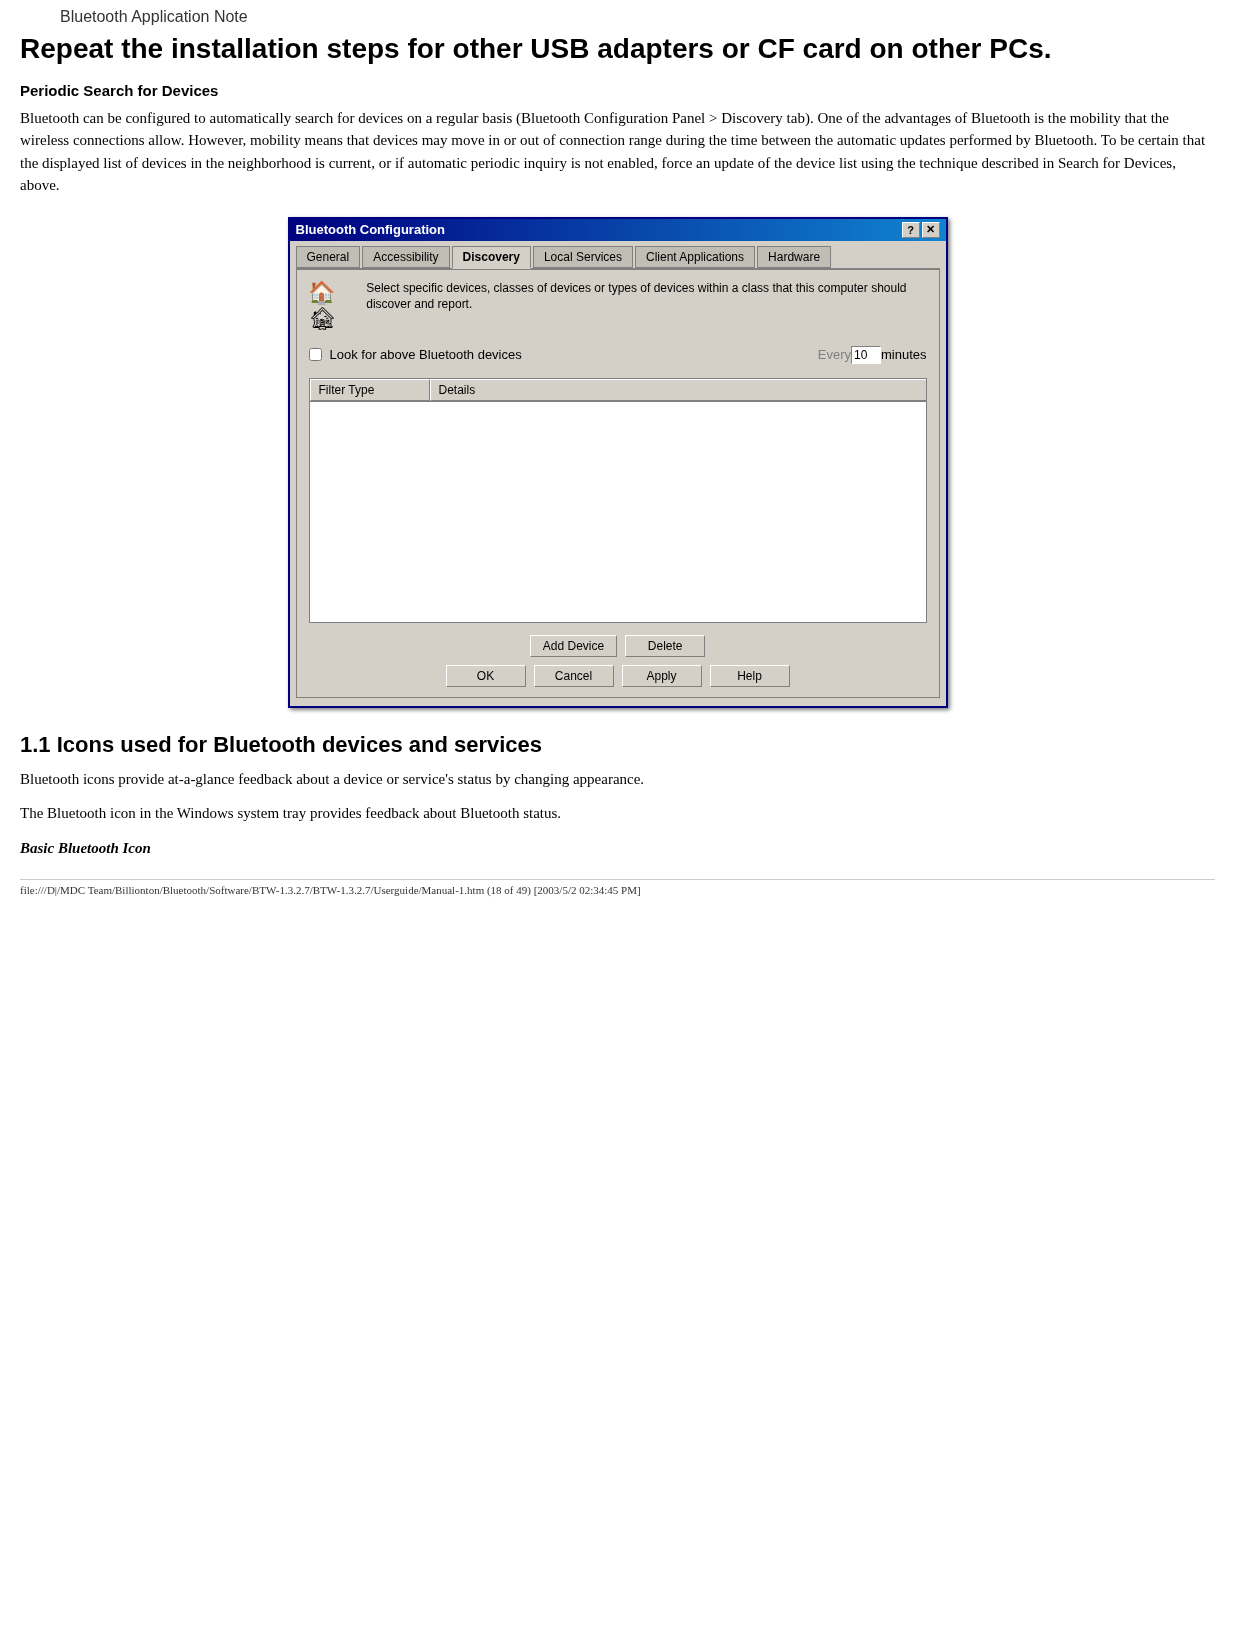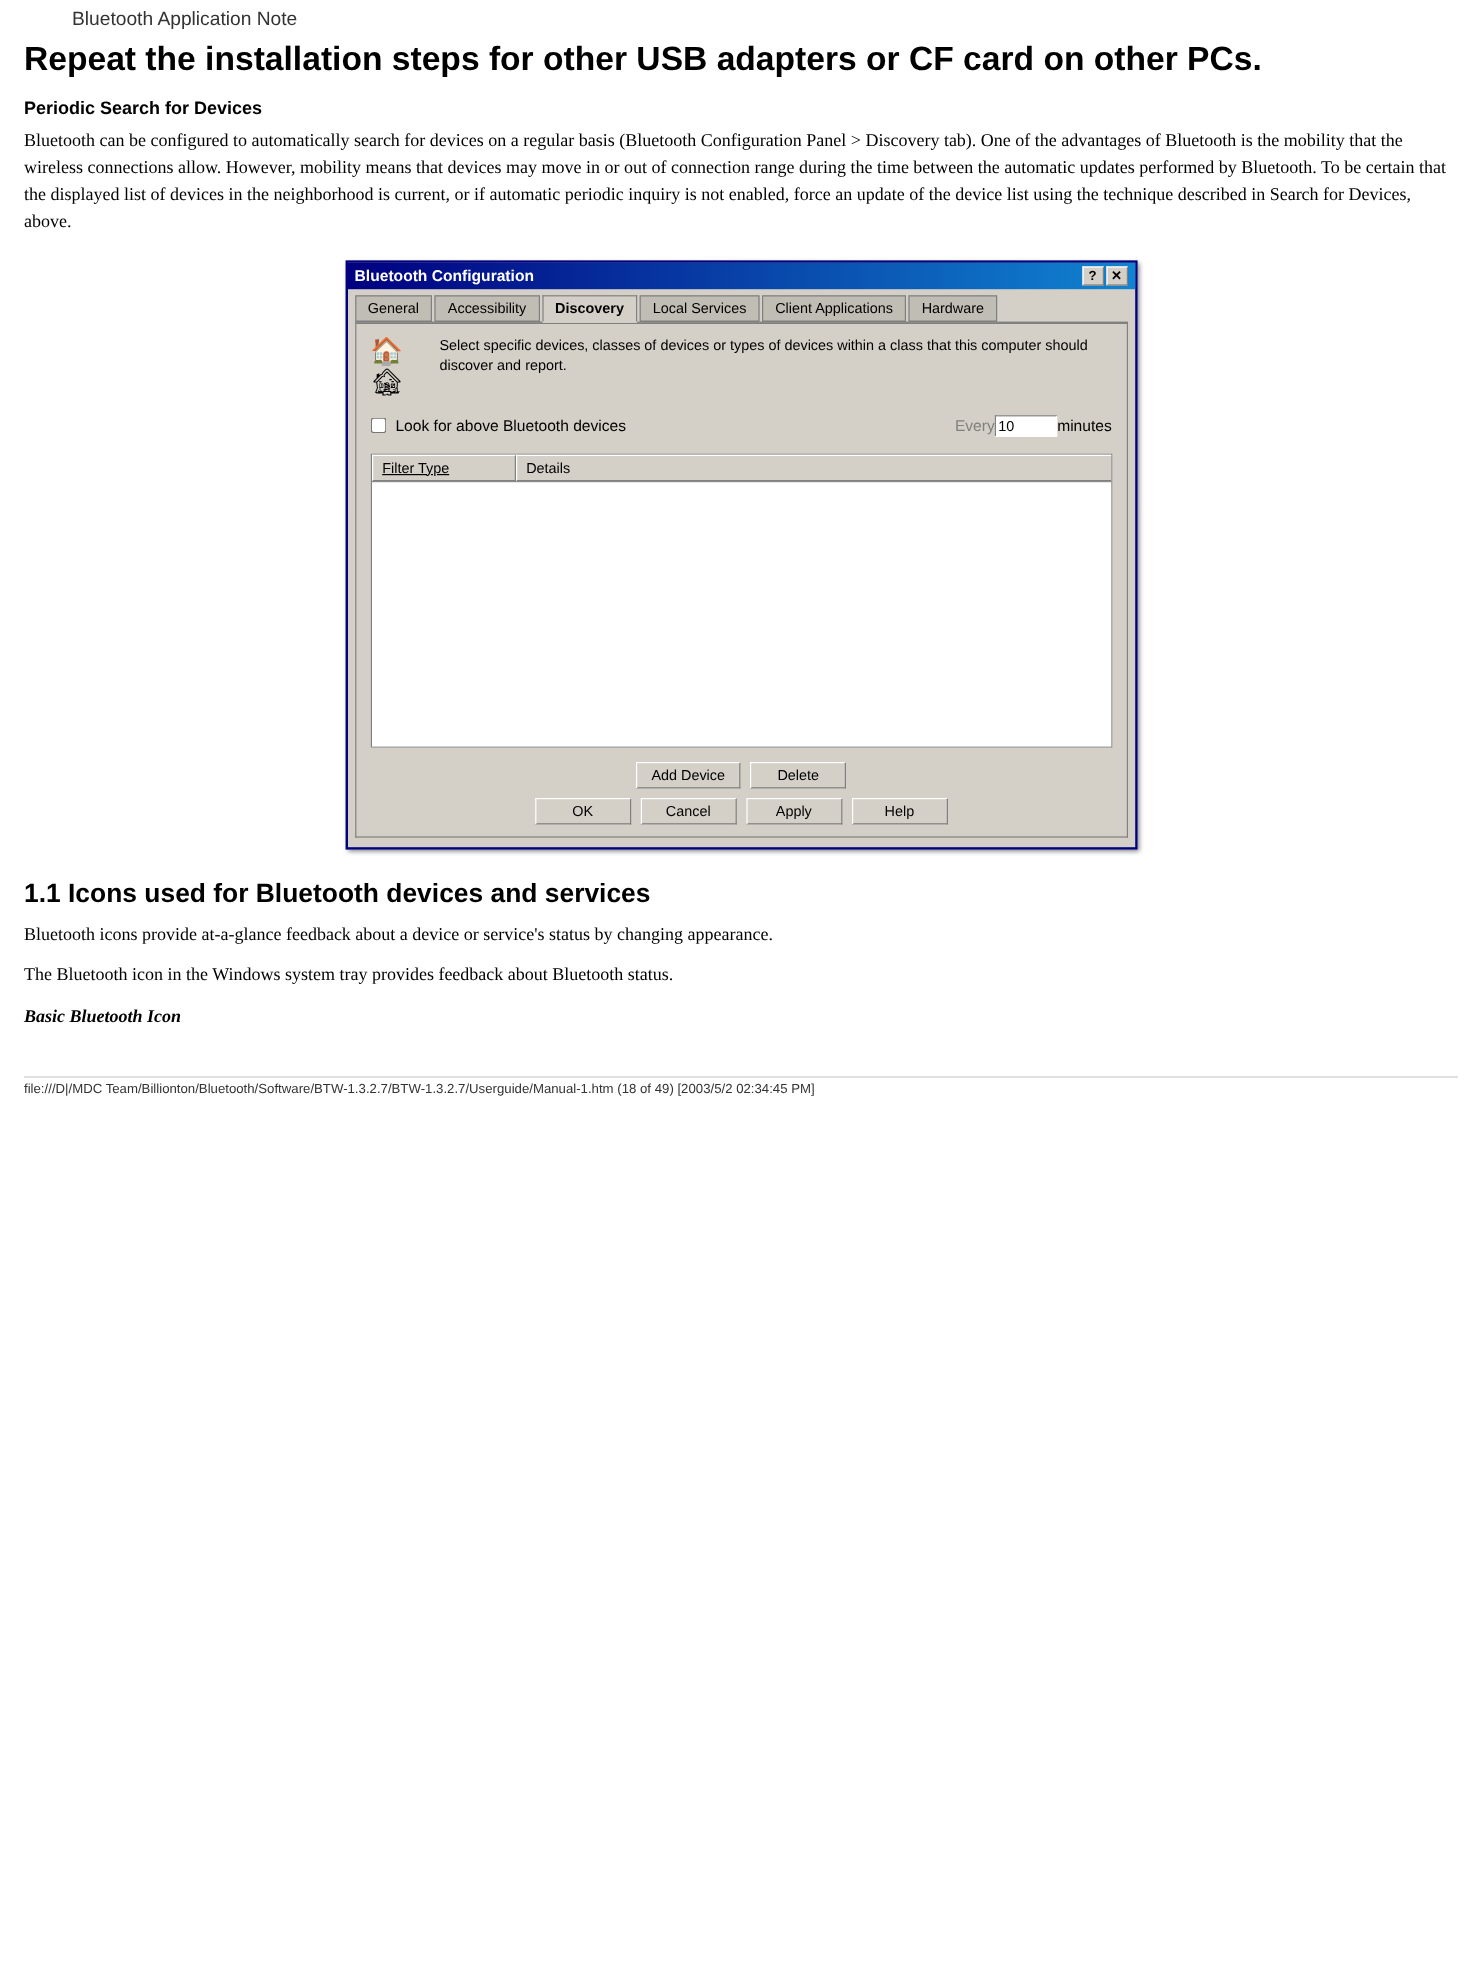--- a/index.html
+++ b/index.html
@@ -127,21 +127,21 @@
       margin-bottom: 14px;
     }
     .checkbox-row input[type=checkbox] {
       width: 13px;
       height: 13px;
     }
     .every-label {
       color: #808080;
     }
     .minutes-input {
-      width: 52px;
+      width: 30px;
       border: 1px solid;
       border-color: #808080 #fff #fff #808080;
       background: #fff;
       padding: 1px 2px;
       font-size: 12px;
     }
     .dropdown-row {
       display: flex;
       align-items: center;
       margin-bottom: 12px;
@@ -190,21 +190,21 @@
     }
     .filter-col-header {
       padding: 3px 8px;
       font-size: 12px;
       font-weight: normal;
       border-right: 1px solid #808080;
       border: 1px solid;
       border-color: #fff #808080 #808080 #fff;
       cursor: pointer;
     }
-    .filter-col-header:first-child { width: 120px; text-decoration: underline; }
+    .filter-col-header:first-child { width: 120px; }
     .filter-col-header:last-child { flex: 1; border-right: none; }
     .filter-body {
       height: 220px;
       background: #fff;
     }
     .dialog-btn-row {
       display: flex;
       justify-content: center;
       gap: 8px;
       margin-bottom: 8px;
@@ -227,23 +227,23 @@
       outline: none;
     }
     h2.section-title {
       font-size: 22px;
       font-weight: bold;
       font-family: Arial, sans-serif;
       margin-bottom: 10px;
     }
     .page-footer {
       font-size: 11px;
-      font-family: Liberation Sans, sans-serif;
+      font-family: Liberation Serif, serif;
       color: #333;
-      margin-top: 38px;
+      margin-top: 20px;
       border-top: 1px solid #ccc;
       padding-top: 4px;
     }
     .checkbox-label-area {
       display: flex;
       align-items: center;
       gap: 8px;
       flex: 1;
     }
     .every-area {

